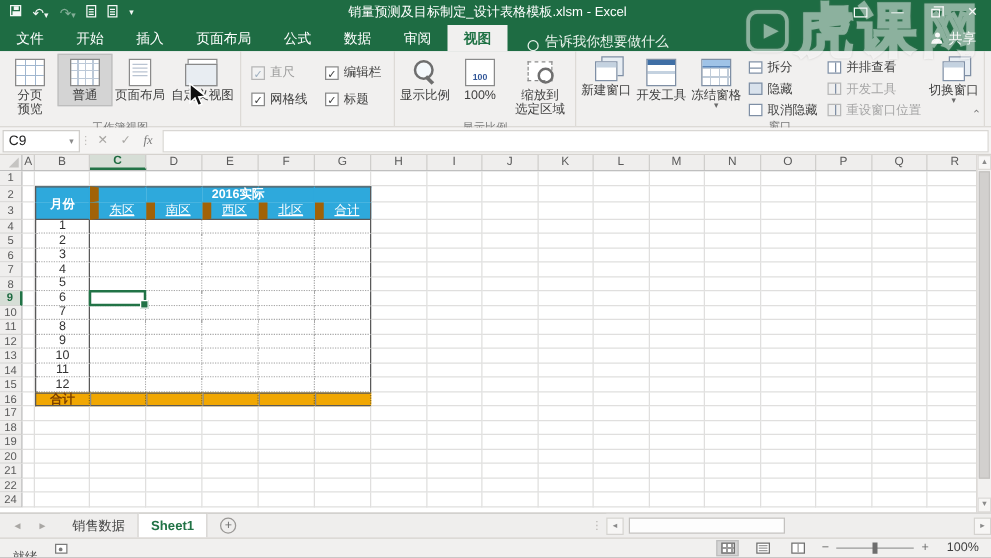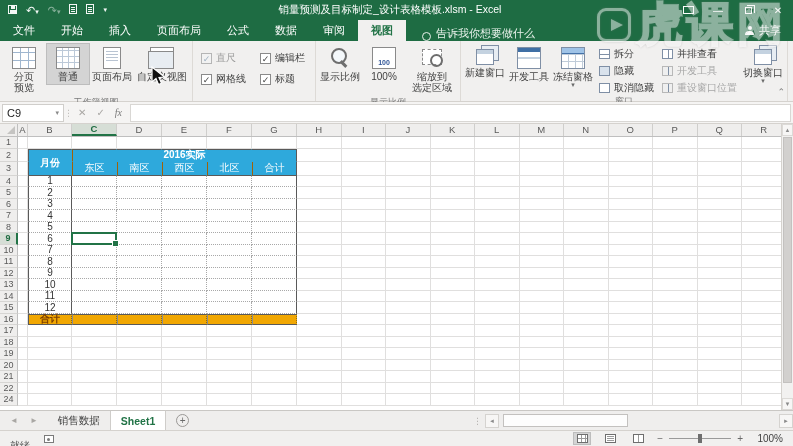--- a/index.html
+++ b/index.html
@@ -99,21 +99,21 @@
   .corner{width:18px;height:100%;border-right:1px solid #BFBFBF;position:relative;background:#EFEEED;flex:none;}
   .corner:after{content:"";position:absolute;right:2px;bottom:2px;border-left:8px solid transparent;border-bottom:8px solid #C5C4C2;}
   .ch{flex:none;height:100%;border-right:1px solid #CFCECC;font-size:9.5px;color:#5A5A5A;text-align:center;line-height:12px;}
   .ch.hl{background:#D6DED6;color:#1E6B41;border-bottom:2px solid #217346;line-height:10px;font-weight:bold;}
   .grow{display:flex;height:11.5px;}
   .grow.tall{height:13.5px;}
   .rh{width:18px;flex:none;background:#EFEEED;border-right:1px solid #BFBFBF;border-bottom:1px solid #D6D5D3;font-size:9px;color:#5A5A5A;text-align:center;display:flex;align-items:center;justify-content:center;}
   .rh.hl{background:#D6DED6;color:#1E6B41;border-right:2px solid #217346;font-weight:bold;}
   .cell{flex:none;height:100%;border-right:1px solid #E0DFDE;border-bottom:1px solid #E0DFDE;position:relative;font-size:10px;color:#333;display:flex;align-items:center;justify-content:center;}
   .cell.blue{background:#2EA9DC;border-right:1px solid #2EA9DC;border-bottom:1px solid #2EA9DC;color:#fff;}
-  .cell.bsep{border-left:1px solid #a16207;}
+  .cell.bsep{border-left:7px solid #a16207;text-decoration:underline;}
   .cell.body{border-right:1px dotted #A8A8A8;border-bottom:1px dotted #A8A8A8;background:#fff;}
   .cell.month{font-size:10px;color:#333;}
   .cell.bR{border-right:1px solid #595959;}
   .cell.eL{border-left:1px solid #595959;}
   .cell.eR{border-right:1px solid #595959;}
   .cell.eT{border-top:1px solid #595959;}
   .cell.hB{border-bottom:1px solid #595959;}
   .cell.total{background:#F1A702;border-top:1px solid #595959;border-bottom:1px solid #595959;border-right:1px dotted #8B6A12;color:#7B3F00;font-weight:bold;}
   .cell.tsep{border-left:1px solid #8C8C8C;}
   .cell.rel{overflow:visible;}

